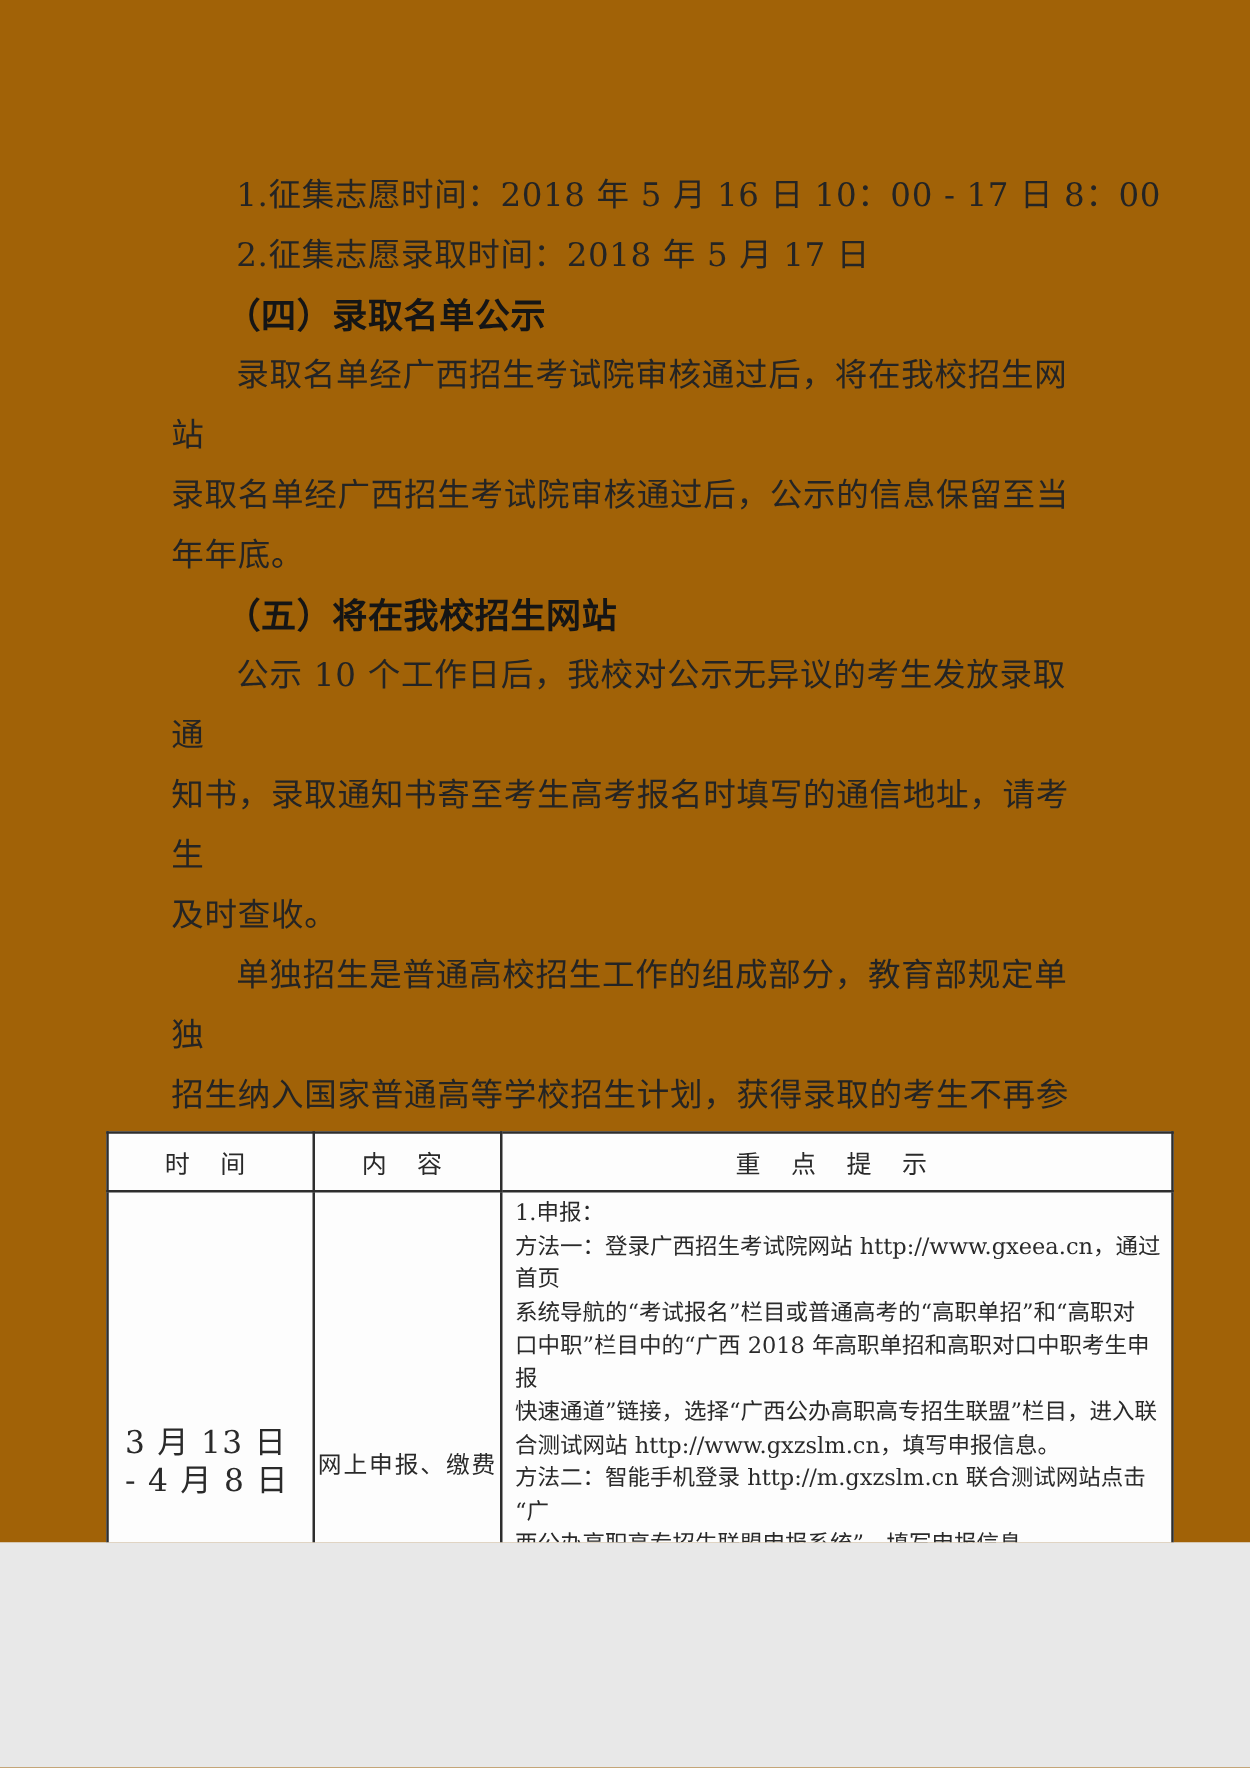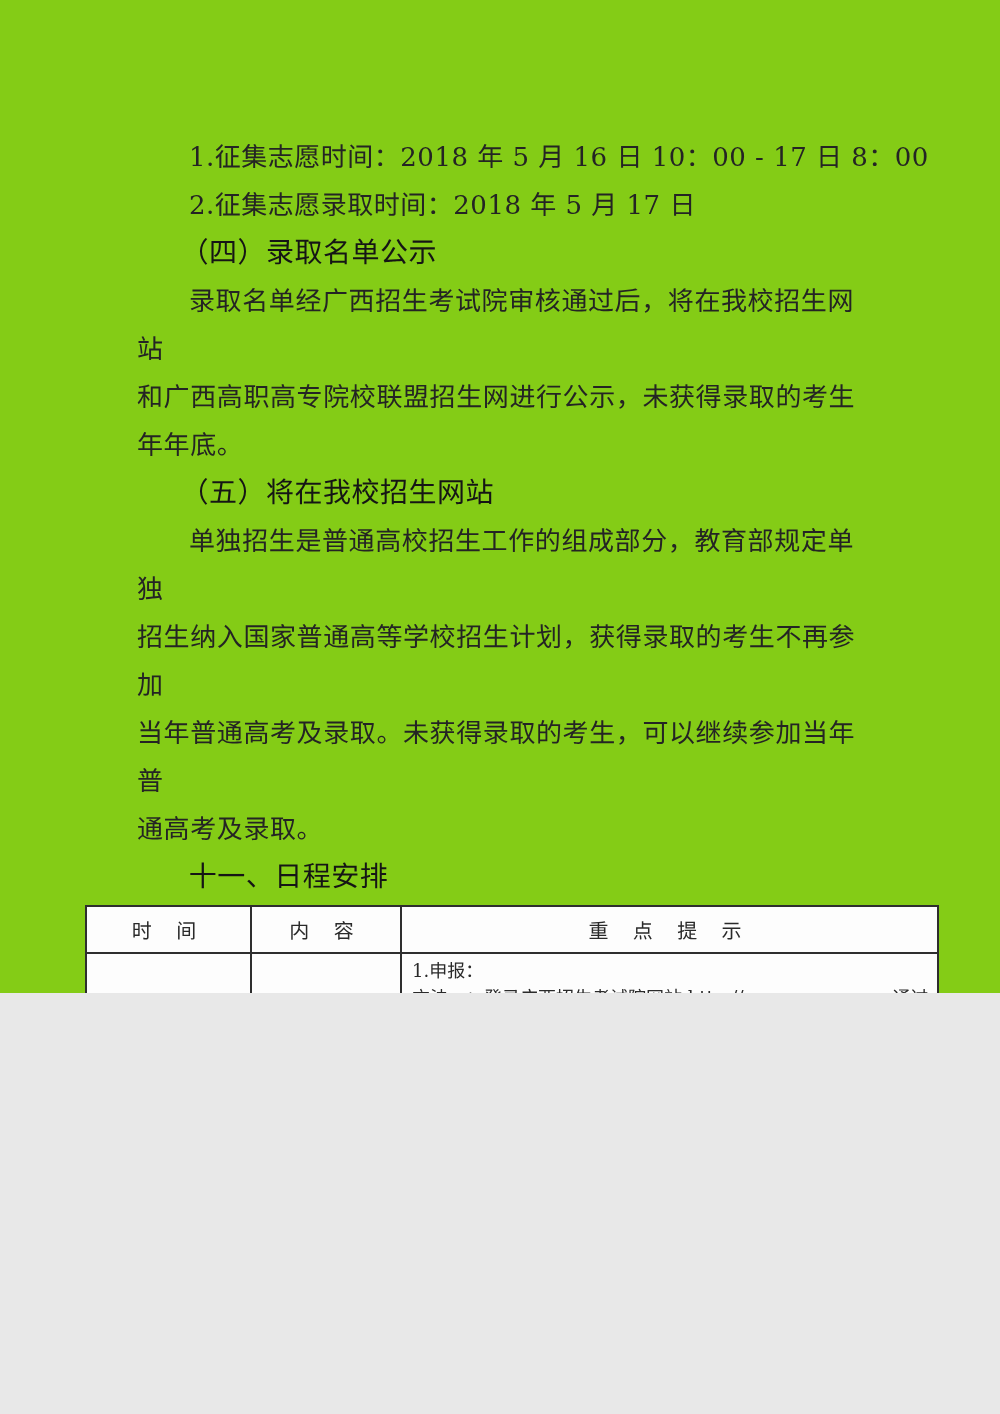--- a/index.html
+++ b/index.html
@@ -1,42 +1,42 @@
 <!DOCTYPE html>
 <html lang="zh-CN"><head>
 <meta charset="utf-8">
 <style>
   * { margin: 0; padding: 0; box-sizing: border-box; }
   html, body { background: #e8e8e8; }
   .page {
     position: relative;
     width: 1000px;
-    height: 993px;
+    height: 1234px;
     margin: 0 auto;
-    background: #84cc16;
+    background: #a16207;
     overflow: hidden;
     color: #242424;
     font-family: "DejaVu Serif", "Liberation Serif", serif;
   }
   .content {
     position: absolute;
     left: 137px;
     top: 133px;
     width: 741px;
     font-size: 26px;
     line-height: 48px;
   }
   .list-line {
     text-indent: 2em;
     white-space: nowrap;
     letter-spacing: 0.5px;
   }
   .hd {
     font-family: "DejaVu Sans", "Liberation Sans", sans-serif;
-    font-weight: 400;
+    font-weight: 700;
     font-size: 28px;
     line-height: 48px;
     color: #151515;
     letter-spacing: 0.5px;
   }
   .hd-paren { text-indent: 1.55em; }
   .hd-num   { text-indent: 1.85em; }
   .para {
     text-indent: 2em;
     white-space: pre-line;
@@ -107,24 +107,27 @@
 <body>
 
 <div class="page">
 
   <div class="content">
     <div class="list-line">1.征集志愿时间：2018 年 5 月 16 日 10：00 - 17 日 8：00</div>
     <div class="list-line">2.征集志愿录取时间：2018 年 5 月 17 日</div>
 
     <div class="hd hd-paren">（四）录取名单公示</div>
     <p class="para">录取名单经广西招生考试院审核通过后，将在我校招生网站
-和广西高职高专院校联盟招生网进行公示，未获得录取的考生
+录取名单经广西招生考试院审核通过后，公示的信息保留至当
 年年底。</p>
 
     <div class="hd hd-paren">（五）将在我校招生网站</div>
+    <p class="para">公示 10 个工作日后，我校对公示无异议的考生发放录取通
+知书，录取通知书寄至考生高考报名时填写的通信地址，请考生
+及时查收。</p>
 
     <p class="para">单独招生是普通高校招生工作的组成部分，教育部规定单独
 招生纳入国家普通高等学校招生计划，获得录取的考生不再参加
 当年普通高考及录取。未获得录取的考生，可以继续参加当年普
 通高考及录取。</p>
 
     <div class="hd hd-num">十一、日程安排</div>
   </div>
 
   <table class="schedule">

